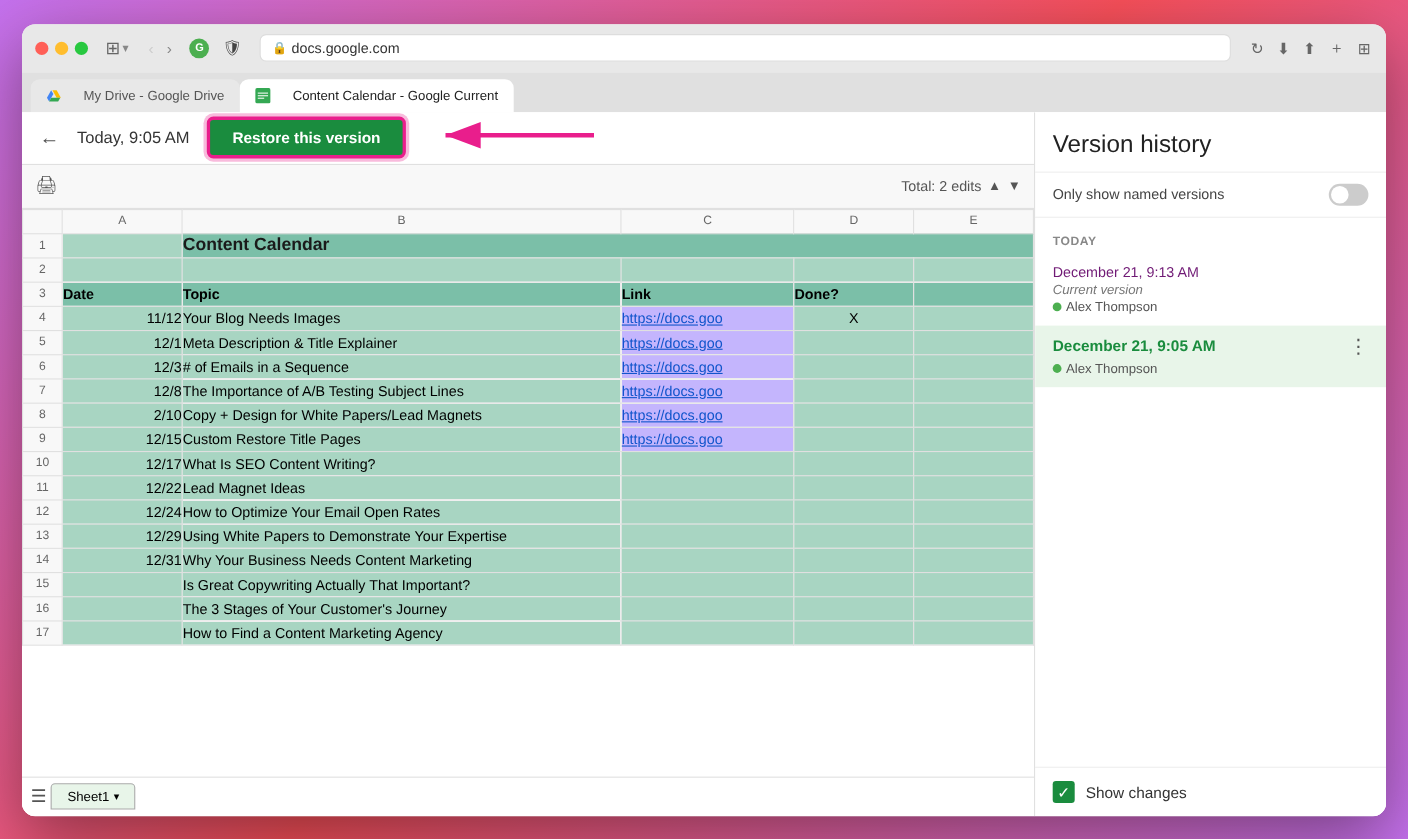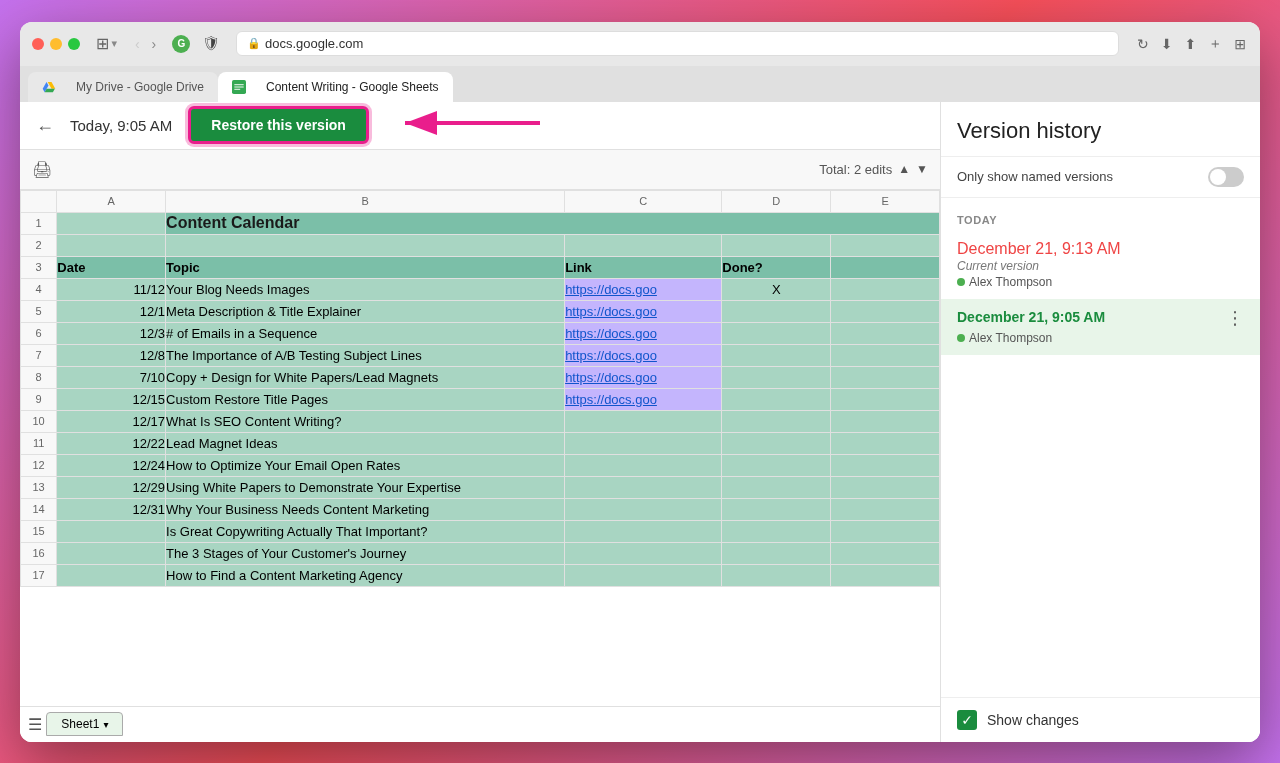--- a/index.html
+++ b/index.html
@@ -401,23 +401,23 @@
       font-weight: 600;
       color: #888;
       letter-spacing: 0.05em;
     }
     .version-item {
       padding: 10px 16px;
       cursor: pointer;
     }
     .version-item.selected { background: #e8f5e9; }
     .version-date {
-      font-size: 16px;
+      font-size: 13px;
       font-weight: 500;
-      color: #ef4444;
+      color: #701a75;
     }
     .version-date.selected-date {
       color: #1a8c3e;
       font-weight: 700;
       font-size: 14px;
     }
     .version-sub {
       font-size: 12px;
       color: #777;
       font-style: italic;
@@ -523,21 +523,21 @@
       </svg>
       <span>My Drive - Google Drive</span>
     </div>
     <div class="tab active">
       <svg width="14" height="14" viewBox="0 0 24 24">
         <rect width="24" height="24" rx="3" fill="#34a853"></rect>
         <rect x="4" y="7" width="16" height="2" fill="white" opacity="0.8"></rect>
         <rect x="4" y="11" width="16" height="2" fill="white" opacity="0.8"></rect>
         <rect x="4" y="15" width="10" height="2" fill="white" opacity="0.8"></rect>
       </svg>
-      <span>Content Writing - Google Sheets</span>
+      <span>Content Calendar - Google Current</span>
     </div>
   </div>
 
   <div class="content">
 
     <div class="sheet-area">
 
       <div class="sheet-toolbar">
         <button class="back-arrow">←</button>
         <span class="doc-title">Today, 9:05 AM</span>
@@ -625,21 +625,21 @@
               <tr>
                 <td class="row-header">7</td>
                 <td class="cell-date">12/8</td>
                 <td class="cell-teal">The Importance of A/B Testing Subject Lines</td>
                 <td class="cell-link">https://docs.goo</td>
                 <td class="cell-done"></td>
                 <td class="cell-empty-teal"></td>
               </tr>
               <tr>
                 <td class="row-header">8</td>
-                <td class="cell-date">7/10</td>
+                <td class="cell-date">2/10</td>
                 <td class="cell-teal">Copy + Design for White Papers/Lead Magnets</td>
                 <td class="cell-link">https://docs.goo</td>
                 <td class="cell-done"></td>
                 <td class="cell-empty-teal"></td>
               </tr>
               <tr>
                 <td class="row-header">9</td>
                 <td class="cell-date">12/15</td>
                 <td class="cell-teal">Custom Restore Title Pages</td>
                 <td class="cell-link">https://docs.goo</td>

